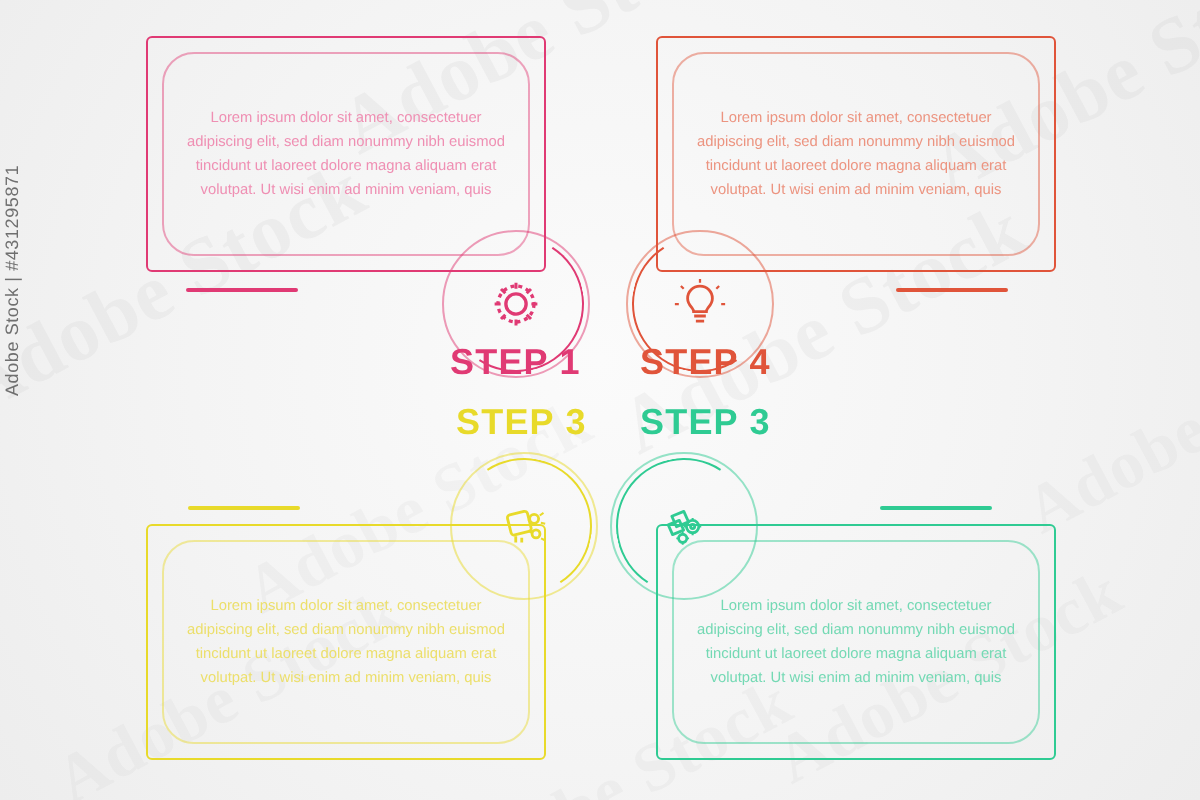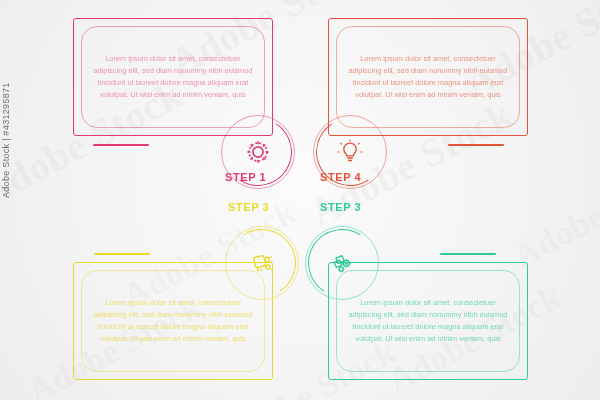--- a/index.html
+++ b/index.html
@@ -82,21 +82,21 @@
   .bubble .icon{
     position:absolute;left:50%;top:50%;
     transform:translate(-50%,-50%);
     width:30px;height:30px;
   }
   .bubble .icon svg{display:block;width:30px;height:30px;}
 
   
   .step-label{
     position:absolute;
-    font-size:11px;font-weight:700;letter-spacing:.6px;
+    font-size:18px;font-weight:700;letter-spacing:.6px;
     font-family:"Liberation Sans", sans-serif;
     white-space:nowrap;
   }
 </style>
 </head>
 <body>
 
 <div id="canvas">
 
   <div class="wm-layer">

